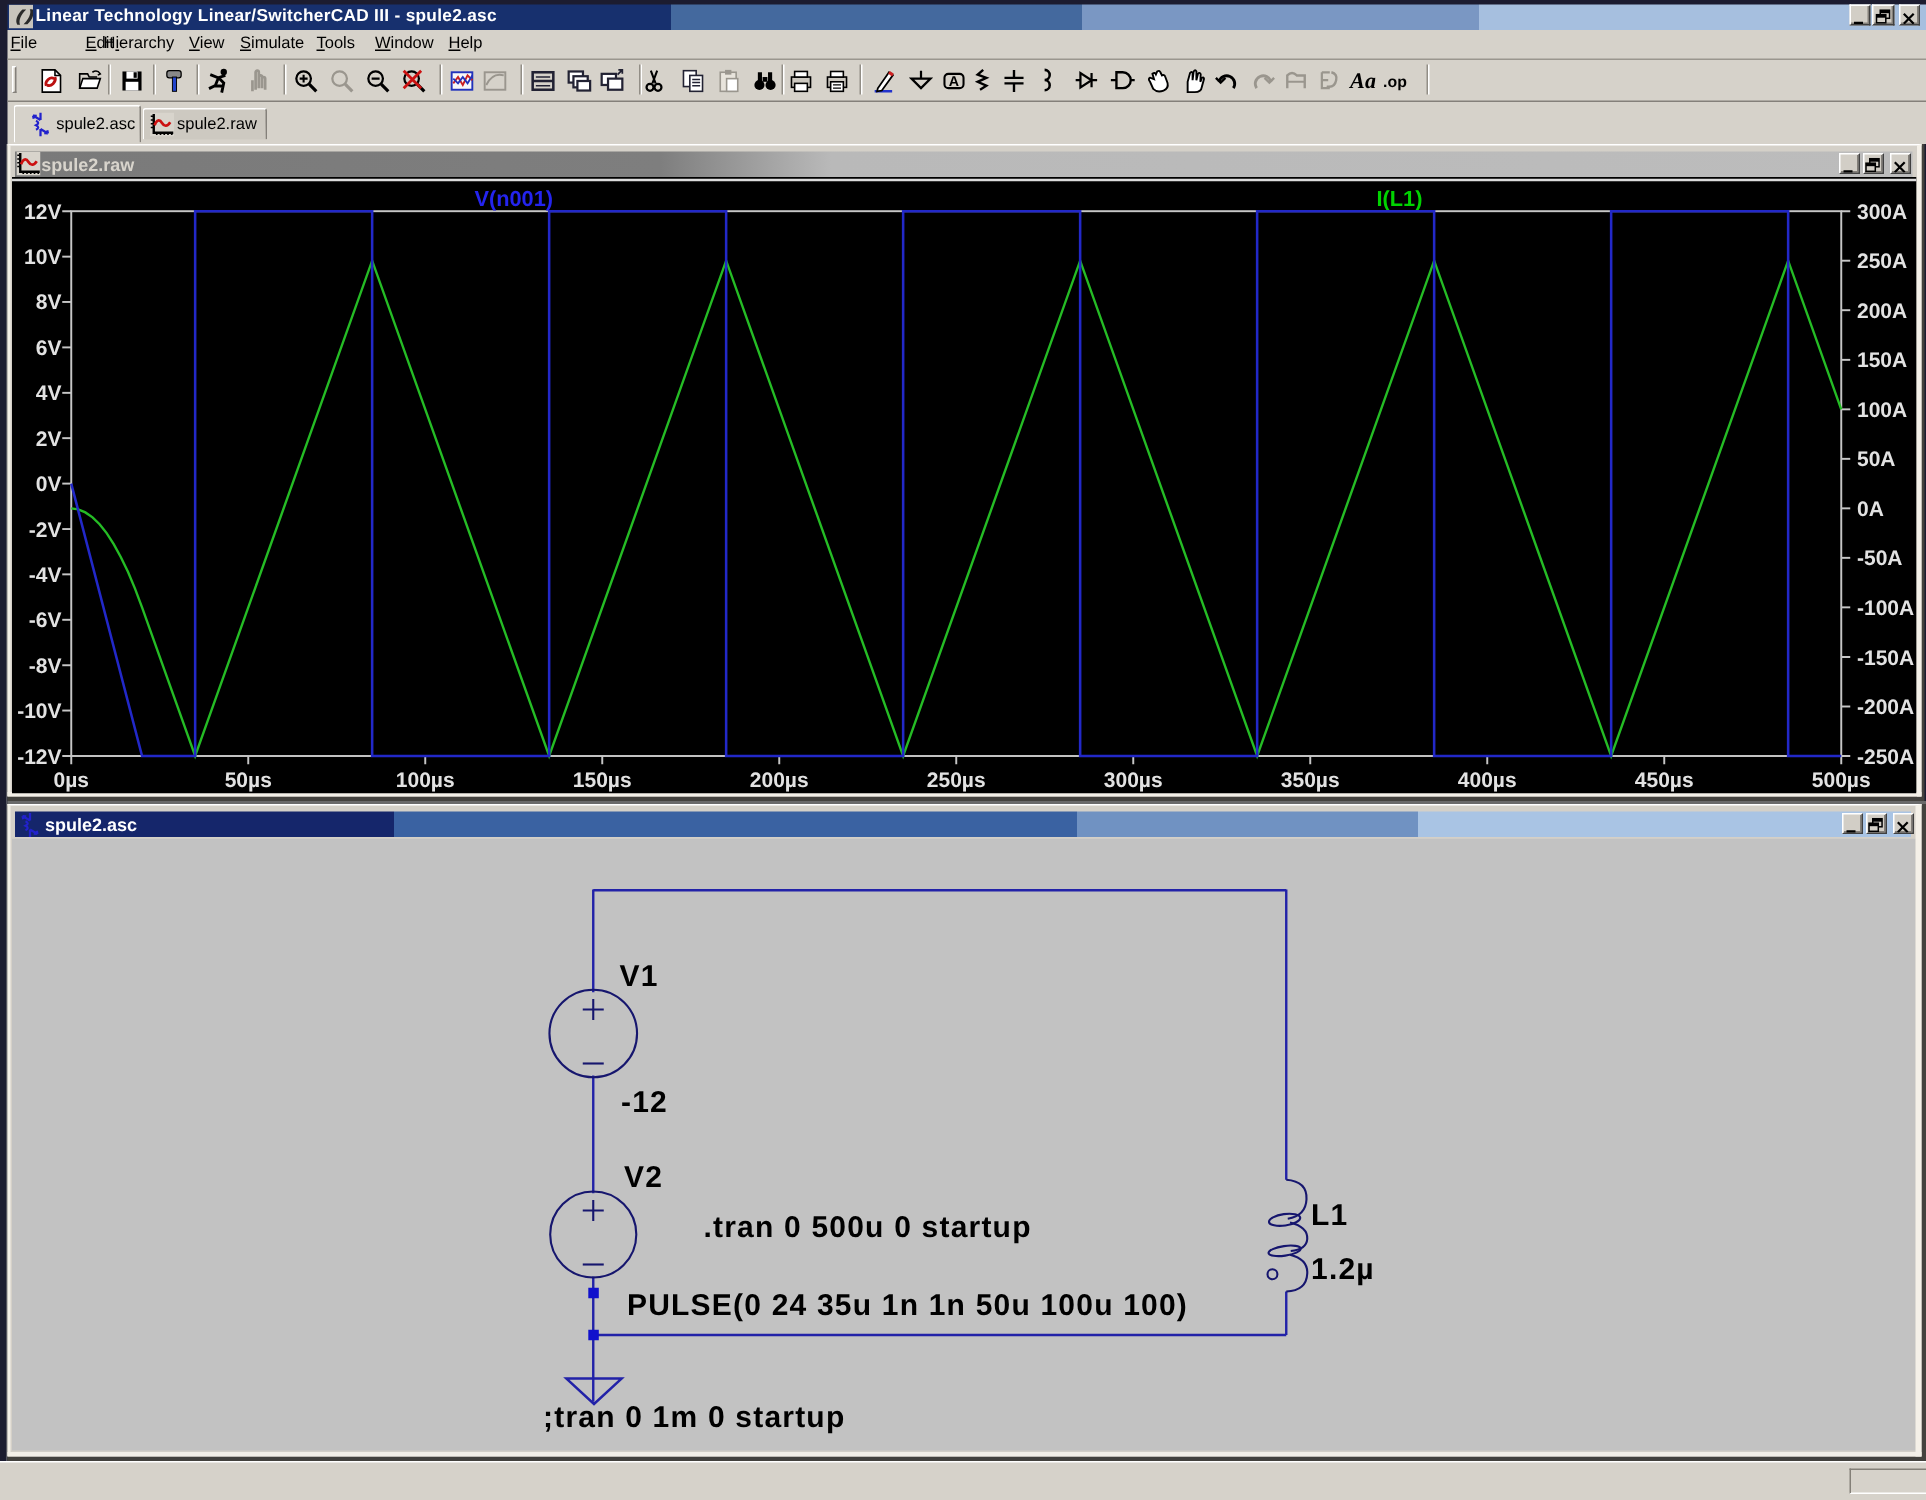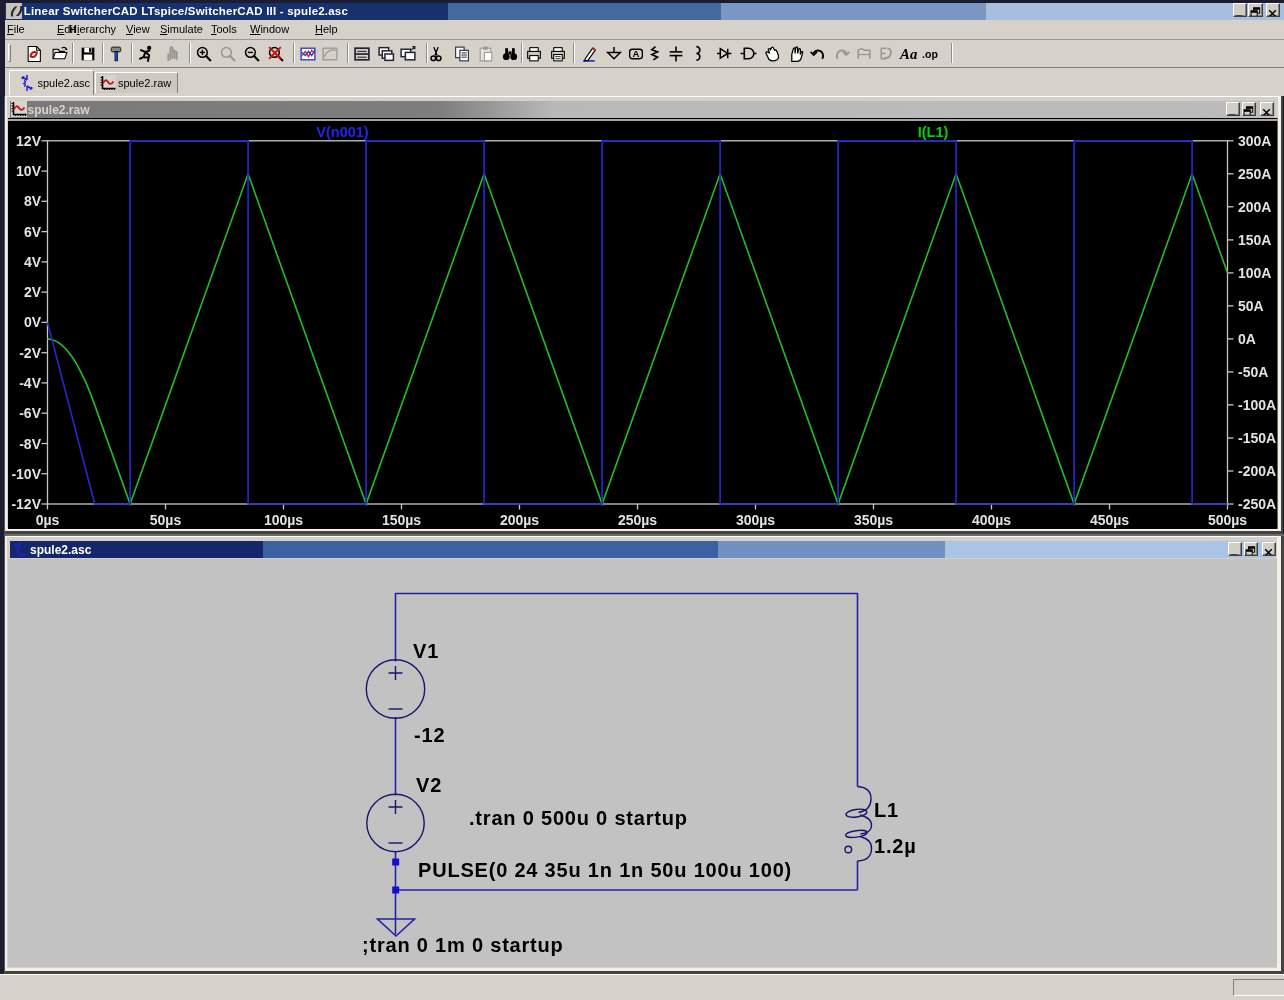--- a/index.html
+++ b/index.html
@@ -44,21 +44,21 @@
 </style></head>
 <body>
 <div id="frame">
 
 <div class="titlebar">
 <svg style="position:absolute;left:0.5px;top:0.5px" width="16" height="16" viewBox="0 0 15 15">
 <rect width="15" height="15" fill="#c8c4bc"></rect>
 <path d="M5.2 12.6 C3.6 10.2 5.2 6 8.4 3.2 L10.8 3.2 C7.6 6 5.8 10 6.9 12.6 Z" fill="#2a2a2a"></path>
 <path d="M10.1 2.6 C11.7 5 10.1 9.2 6.9 12 L4.5 12 C7.7 9.2 9.5 5.2 8.4 2.6 Z" fill="#2a2a2a" transform="translate(4.6 .3)"></path>
 </svg>
-<div class="titletext">Linear SwitcherCAD LTspice/SwitcherCAD III - spule2.asc</div>
+<div class="titletext">Linear Technology Linear/SwitcherCAD III - spule2.asc</div>
 </div>
 <div class="wbtn" style="left:1232.5px;top:3px;width:14.5px;height:14px"><svg width="9" height="8" viewBox="0 0 9 8" style="margin-top:3px">
         <rect x="1" y="5.5" width="6" height="2" fill="#000"></rect>
       </svg></div>
     <div class="wbtn" style="left:1248px;top:3px;width:14.5px;height:14px"><svg width="11" height="11" viewBox="0 0 11 11" style="margin-top:1px">
         <rect x="3.5" y="0.8" width="6.2" height="5.4" fill="none" stroke="#000" stroke-width="1"></rect>
         <rect x="3.5" y="0.8" width="6.2" height="2" fill="#000"></rect>
         <rect x="1" y="3.8" width="6.2" height="5.4" fill="#d4d0c8" stroke="#000" stroke-width="1"></rect>
         <rect x="1" y="3.8" width="6.2" height="2" fill="#000"></rect>
       </svg></div>
@@ -67,21 +67,21 @@
       </svg></div>
 
 <div class="menubar">
       <span class="mi" style="left:2px"><u>F</u>ile</span>
 <span class="mi" style="left:52px"><u>E</u>dit</span>
 <span class="mi" style="left:64px">H<u>i</u>erarchy</span>
 <span class="mi" style="left:121px"><u>V</u>iew</span>
 <span class="mi" style="left:155px"><u>S</u>imulate</span>
 <span class="mi" style="left:206px"><u>T</u>ools</span>
 <span class="mi" style="left:245px"><u>W</u>indow</span>
-<span class="mi" style="left:310px"><u>H</u>elp</span>
+<span class="mi" style="left:294px"><u>H</u>elp</span>
     </div>
 
 <div class="toolbar">
       <div class="grip"></div>
 <svg class="tbi" style="left:20px" width="18" height="18" viewBox="0 0 17 17">
         <path d="M3 1.5 h8 l3.5 3.5 v10.5 h-11.5 Z" fill="#fff" stroke="#000"></path>
         <path d="M11 1.5 v3.5 h3.5" fill="none" stroke="#000"></path>
         <path d="M5.5 11.5 C4.5 8.5 8 5.5 10.5 7 M11 6 C12 9 8.5 12.5 6 11" stroke="#bb1111" stroke-width="1.8" fill="none"></path>
       </svg>
 <svg class="tbi" style="left:46px" width="18" height="18" viewBox="0 0 17 17">

